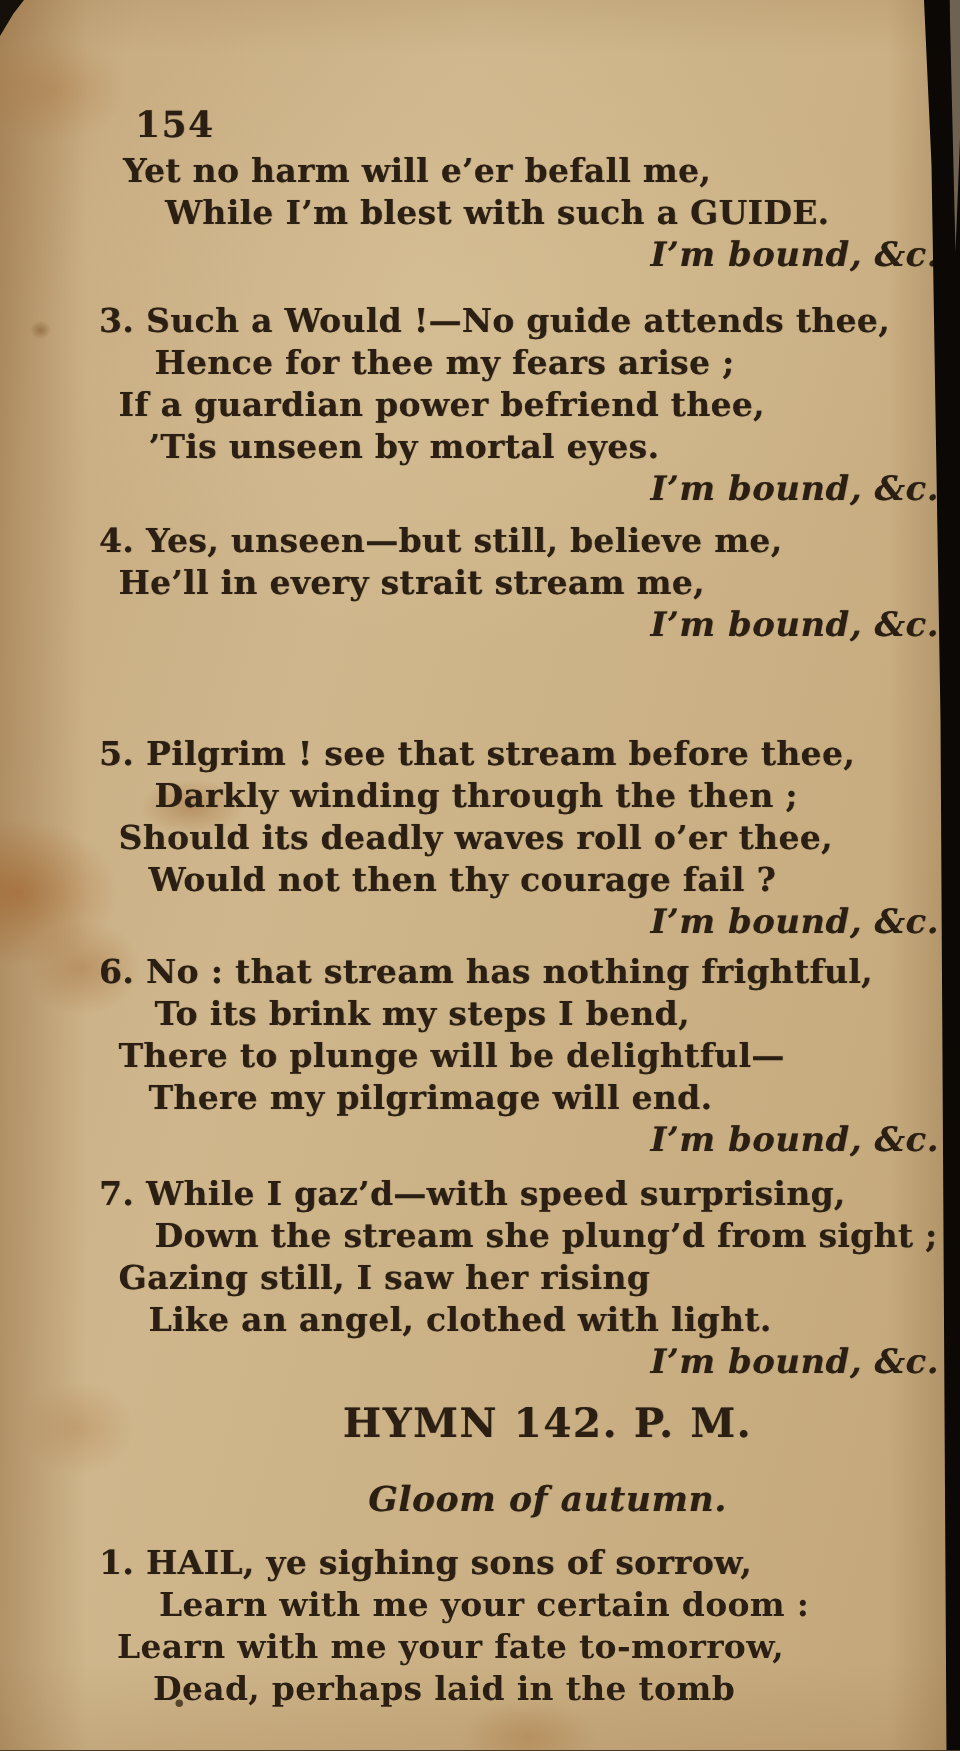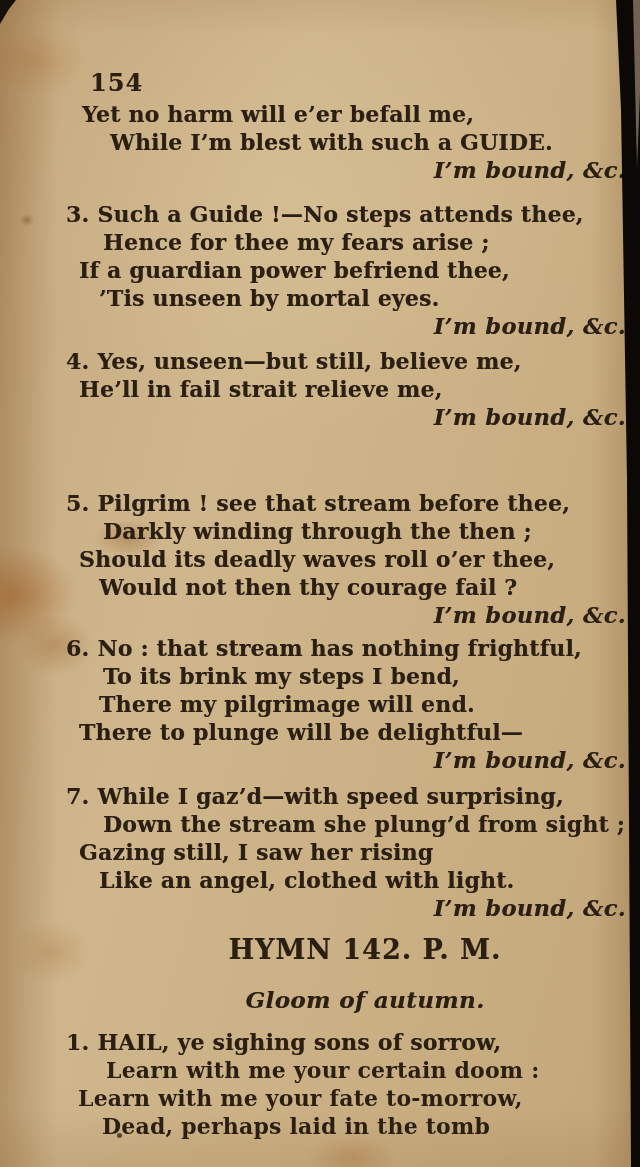--- a/index.html
+++ b/index.html
@@ -72,46 +72,46 @@
 
   <div class="pageno ink">154</div>
 
   <div class="stanza" style="top:100px">
     <div class="line fl1 ink">Yet no harm will e’er befall me,</div>
     <div class="line fl2 ink">While I’m blest with such a GUIDE.</div>
     <div class="line refrain ink">I’m bound, &amp;c.</div>
   </div>
 
   <div class="stanza" style="top:200px">
-    <div class="line ink"><span class="vnum">3.</span><span>Such a Guide !—No steps attends thee,</span></div>
+    <div class="line ink"><span class="vnum">3.</span><span>Such a Would !—No guide attends thee,</span></div>
     <div class="line l2 ink">Hence for thee my fears arise ;</div>
     <div class="line l3 ink">If a guardian power befriend thee,</div>
     <div class="line l4 ink">’Tis unseen by mortal eyes.</div>
     <div class="line refrain ink">I’m bound, &amp;c.</div>
   </div>
 
   <div class="stanza" style="top:347px">
     <div class="line ink"><span class="vnum">4.</span><span>Yes, unseen—but still, believe me,</span></div>
-    <div class="line l3 ink">He’ll in fail strait relieve me,</div>
+    <div class="line l3 ink">He’ll in every strait stream me,</div>
     <div class="line refrain ink">I’m bound, &amp;c.</div>
   </div>
 
   <div class="stanza" style="top:489px">
     <div class="line ink"><span class="vnum">5.</span><span>Pilgrim ! see that stream before thee,</span></div>
     <div class="line l2 ink">Darkly winding through the then ;</div>
     <div class="line l3 ink">Should its deadly waves roll o’er thee,</div>
     <div class="line l4 ink">Would not then thy courage fail ?</div>
     <div class="line refrain ink">I’m bound, &amp;c.</div>
   </div>
 
   <div class="stanza" style="top:634px">
     <div class="line ink"><span class="vnum">6.</span><span>No : that stream has nothing frightful,</span></div>
     <div class="line l2 ink">To its brink my steps I bend,</div>
+    <div class="line l3 ink">There to plunge will be delightful—</div>
     <div class="line l4 ink">There my pilgrimage will end.</div>
-    <div class="line l3 ink">There to plunge will be delightful—</div>
     <div class="line refrain ink">I’m bound, &amp;c.</div>
   </div>
 
   <div class="stanza" style="top:782px">
     <div class="line ink"><span class="vnum">7.</span><span>While I gaz’d—with speed surprising,</span></div>
     <div class="line l2 ink">Down the stream she plung’d from sight ;</div>
     <div class="line l3 ink">Gazing still, I saw her rising</div>
     <div class="line l4 ink">Like an angel, clothed with light.</div>
     <div class="line refrain ink">I’m bound, &amp;c.</div>
   </div>

